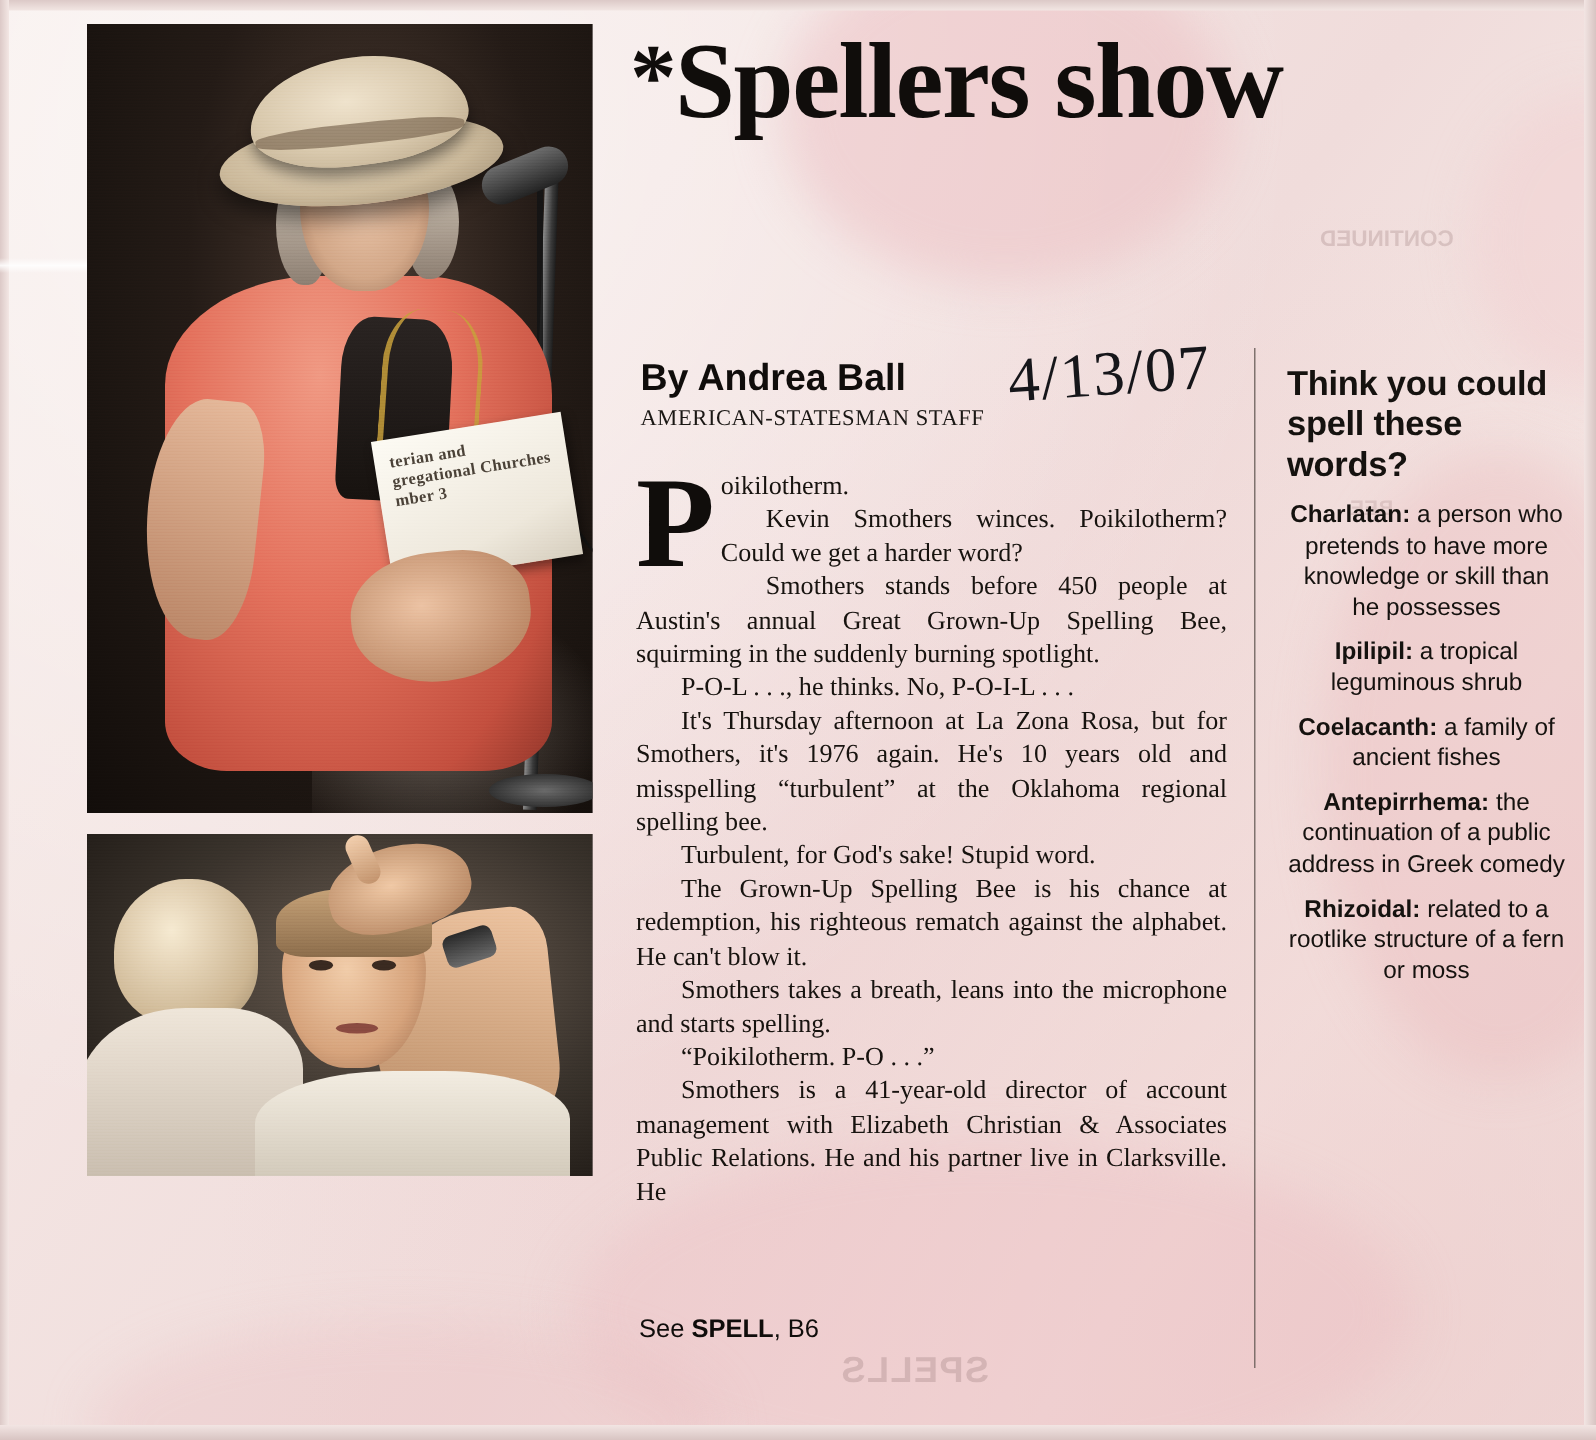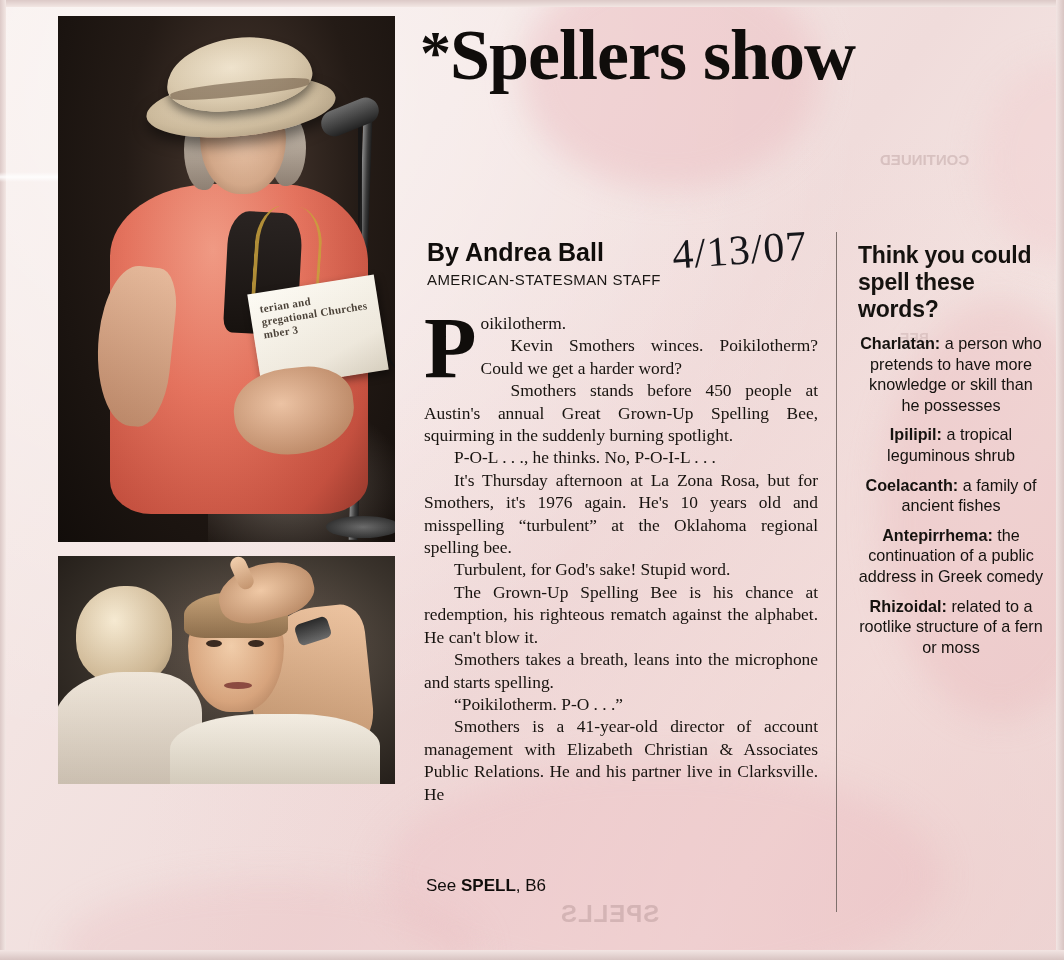--- a/index.html
+++ b/index.html
@@ -298,21 +298,21 @@
     position: absolute;
     left: 427px; top: 238px; width: 260px;
   }
   #byline .author {
     font-family: "Liberation Sans", sans-serif;
     font-weight: 700;
     font-size: 25px;
     color: #100d0b;
   }
   #byline .org {
-    font-family: Liberation Sans, sans-serif;
+    font-family: Liberation Serif, serif;
     font-size: 15px;
     letter-spacing: .4px;
     color: #1a1714;
     margin-top: 4px;
   }
 
   
   #handdate {
     position: absolute;
     left: 672px; top: 226px;

